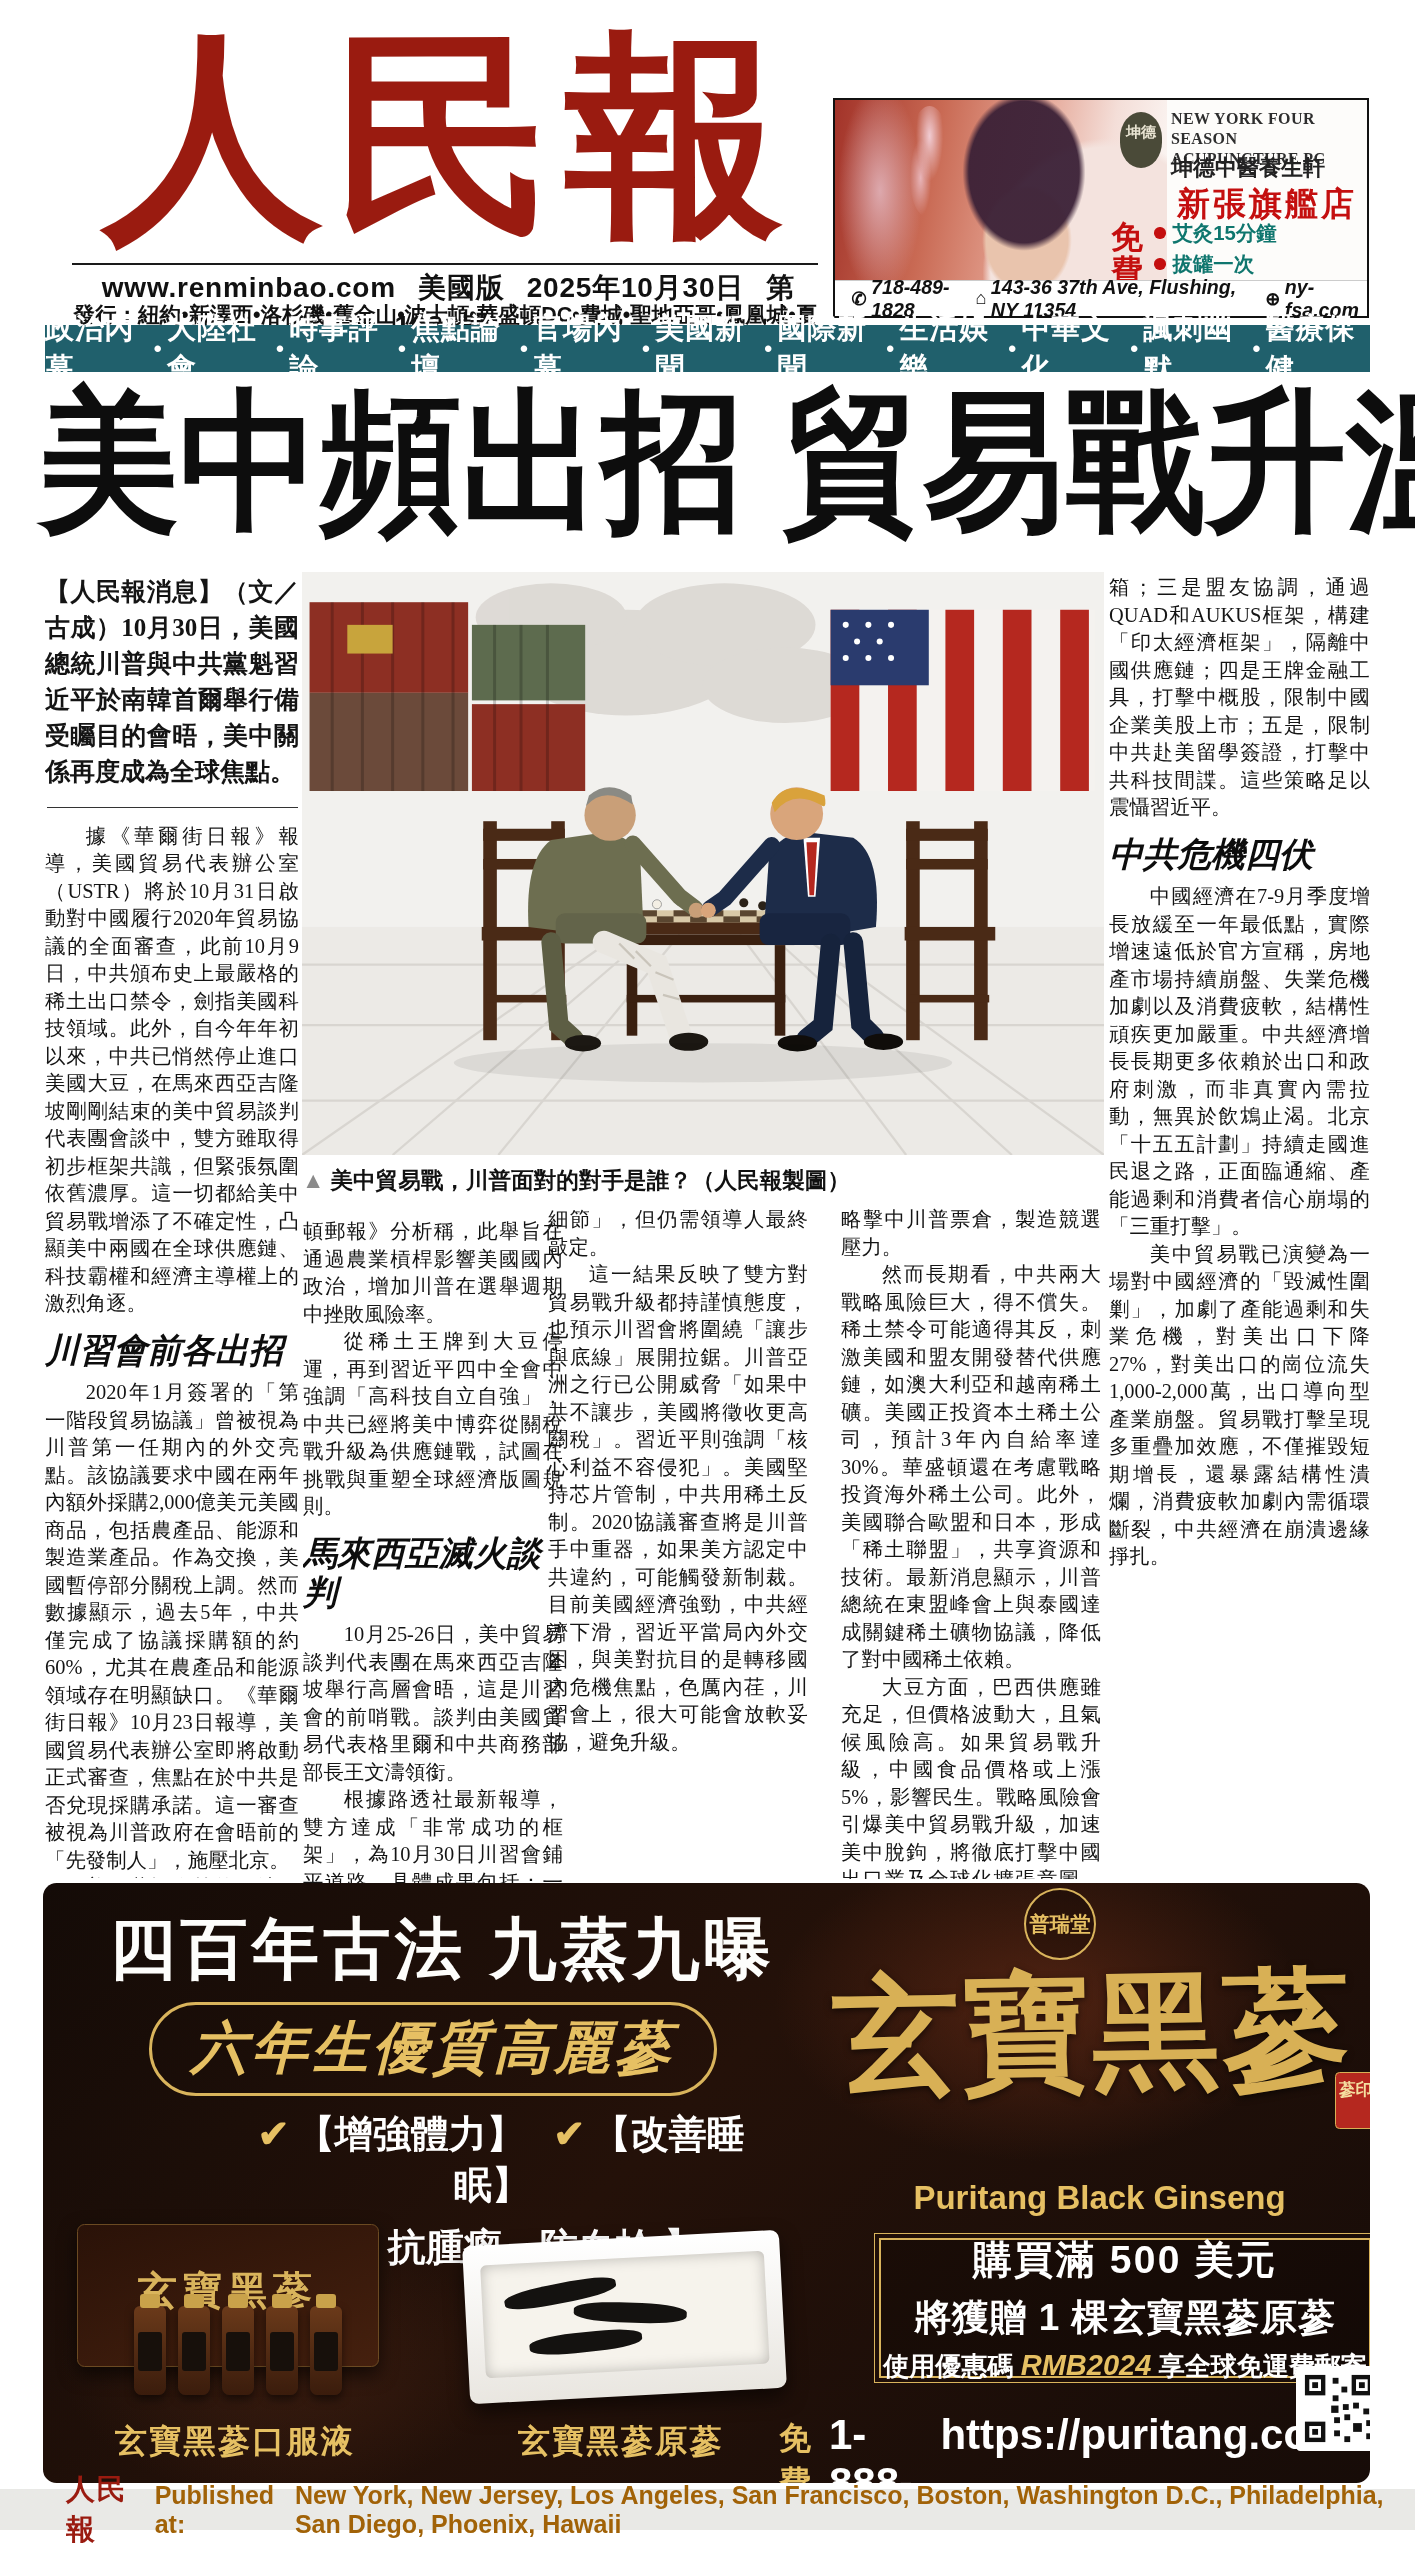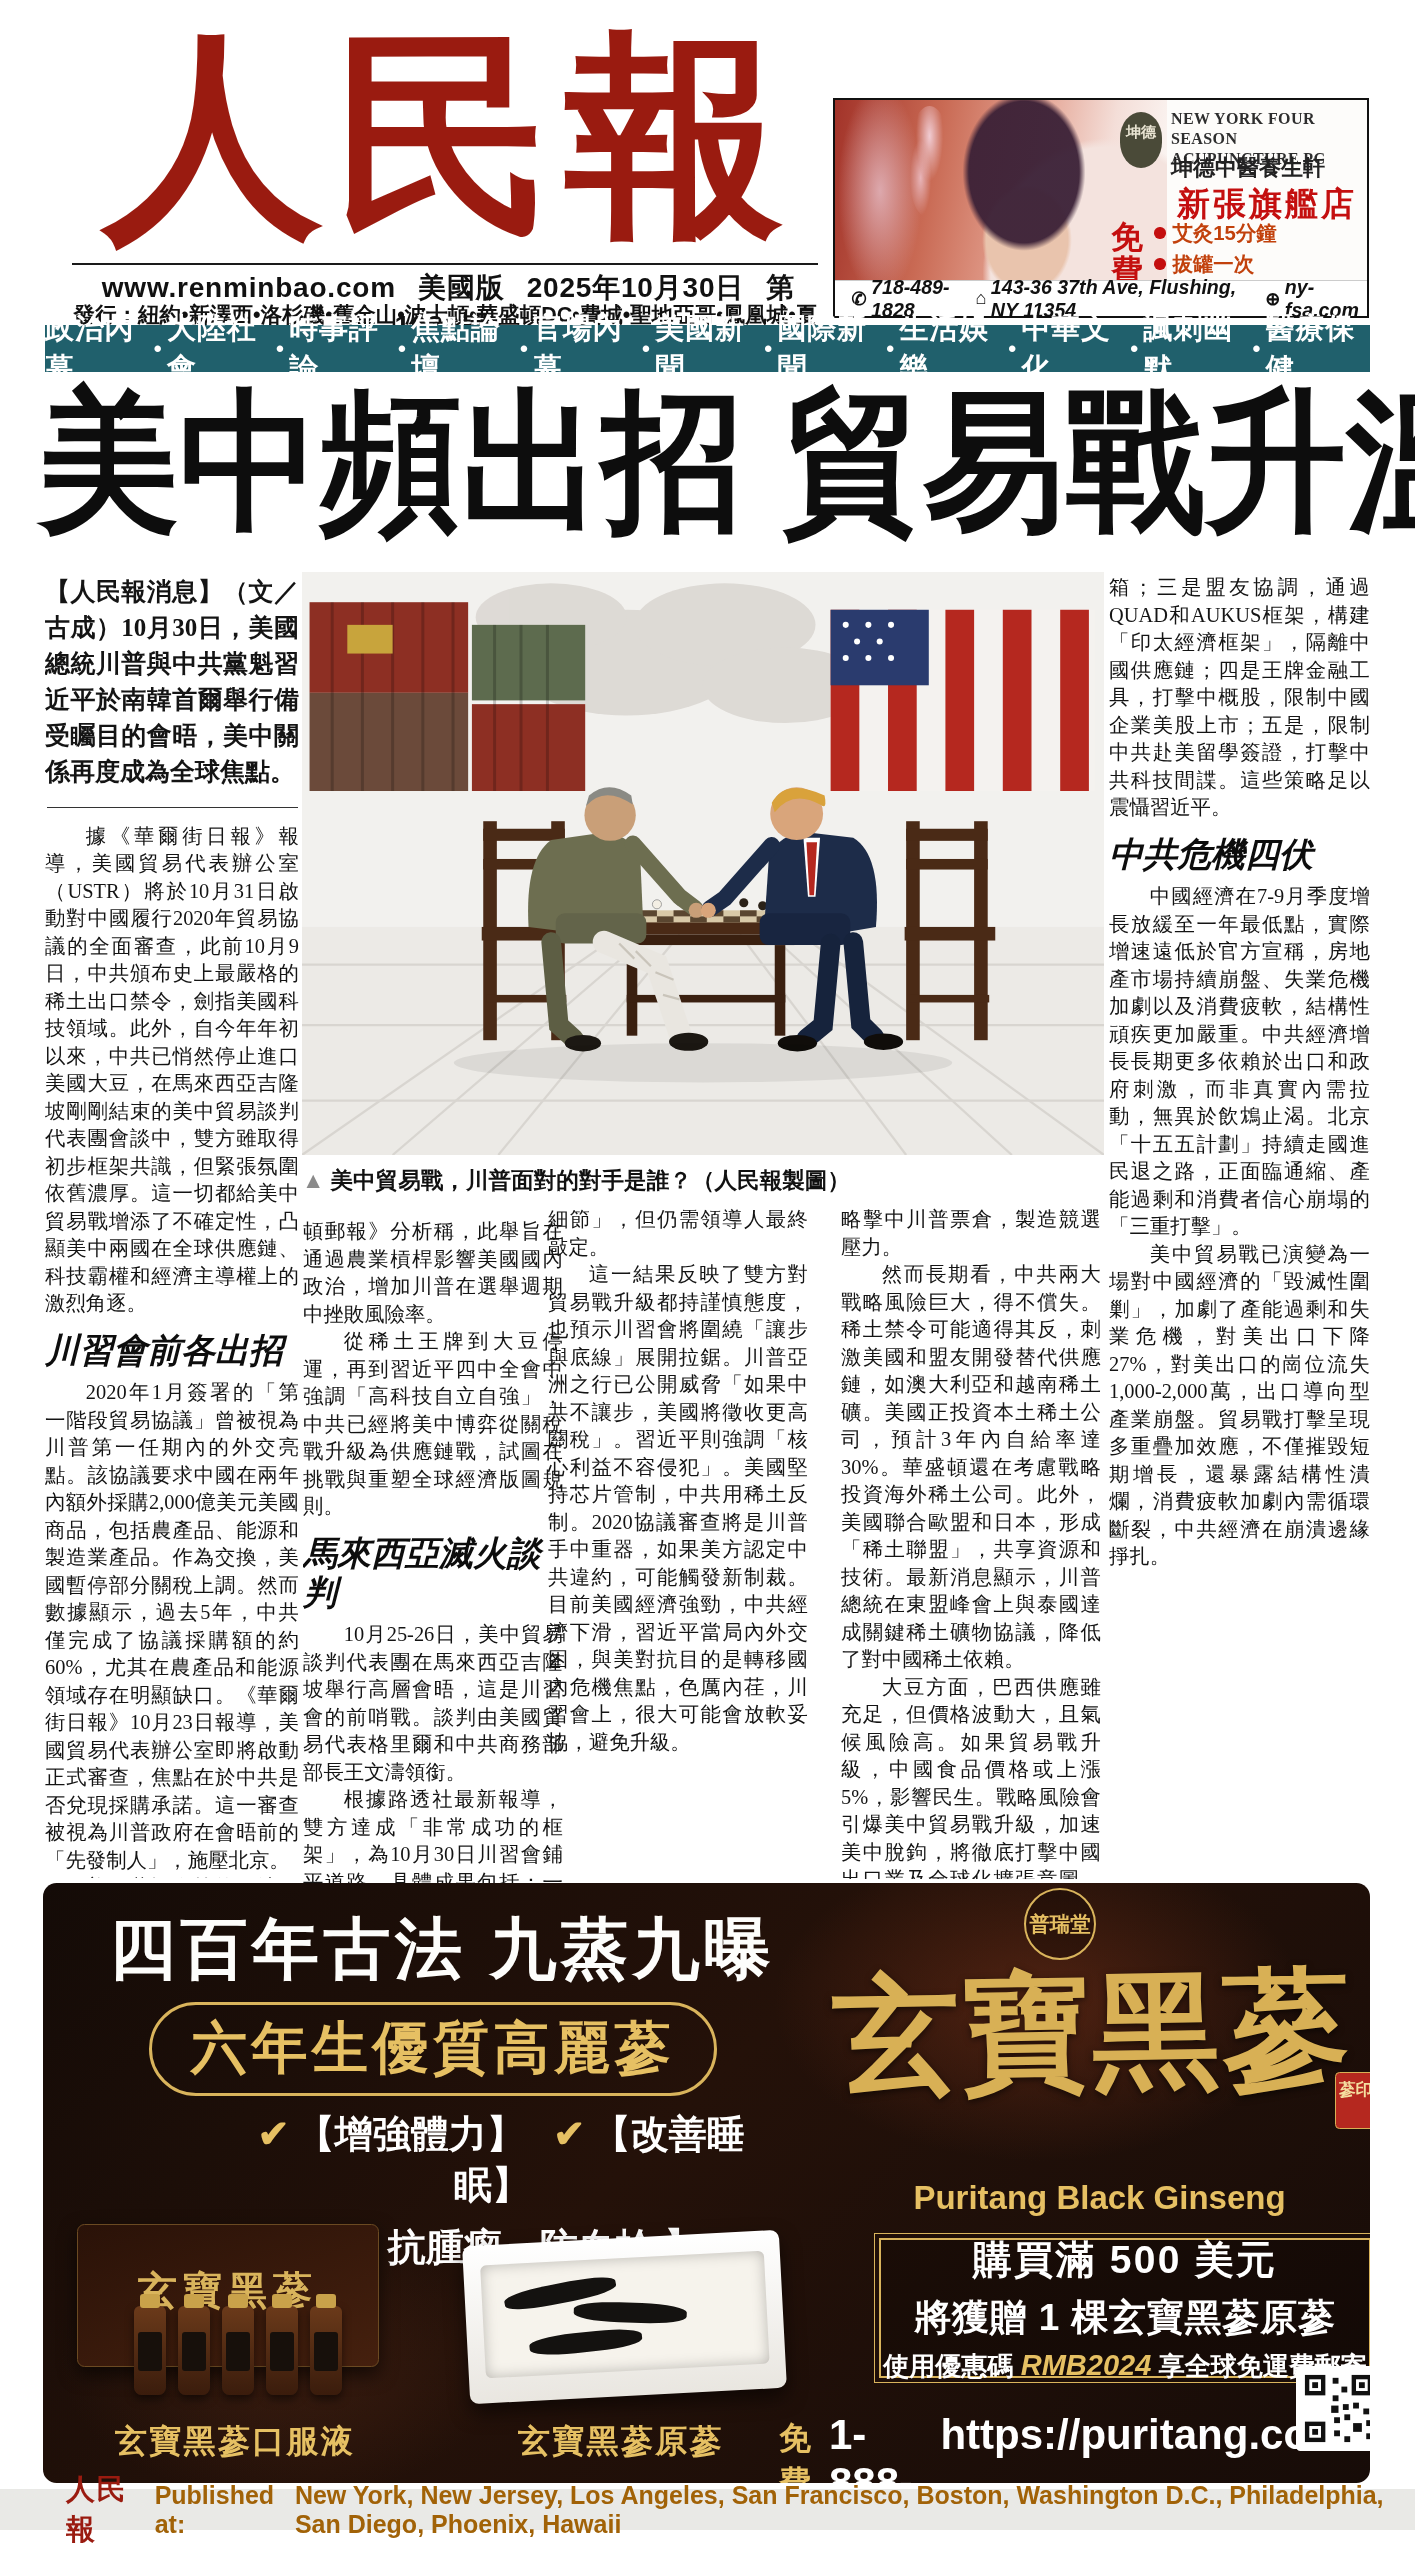--- a/index.html
+++ b/index.html
@@ -30,21 +30,21 @@
     border-radius:50%; }
   .clinic-right { position:absolute; left:336px; top:0; width:198px; height:183px; }
   .clinic-seal { position:absolute; left:-51px; top:12px; width:42px; height:56px; border-radius:50%/46%; background:#4a4a38; color:#e9e4d2; font-size:15px; font-weight:700; text-align:center; line-height:1.6; padding-top:7.5px; }
   .clinic-en { position:absolute; left:0; top:9px; width:192px; font-family:"Liberation Serif",serif; font-weight:700; font-size:16px; letter-spacing:0.4px; color:#2e2e2e; line-height:1.25; }
   .clinic-zh { position:absolute; left:0; top:53px; width:192px; font-size:22px; font-weight:700; color:#222; font-family:"Liberation Serif",serif; }
   .clinic-new { position:absolute; left:6px; top:82px; width:187px; font-size:33px; font-weight:900; color:#c40f0f; letter-spacing:3px; }
   .clinic-free { position:absolute; left:-60px; top:121px; width:35px; font-size:32px; font-weight:900; color:#c40f0f; line-height:1.05; }
   .clinic-offers { position:absolute; left:-16.6px; top:119px; width:211px; }
   .clinic-offer { display:flex; align-items:center; margin-bottom:3px; }
   .red-dot { width:11.3px; height:11.3px; border-radius:50%; background:#c40f0f; margin-right:6.8px; flex:0 0 auto; }
-  .clinic-offer b { font-size:20.4px; color:#c2410c; font-weight:900; }
+  .clinic-offer b { font-size:20.4px; color:#0f766e; font-weight:900; }
   .clinic-strip { position:absolute; left:0; bottom:0; width:100%; height:36px; background:#fff; border-top:0.8px solid #ccc; display:flex; align-items:center; padding-left:9px; font-style:italic; font-weight:700; font-size:19.6px; color:#111; }
   .clinic-strip .ico { font-style:normal; margin:0 4.5px 0 7.5px; font-size:18px; }
 
   
   .navbar { left:45px; top:325px; width:1325px; height:47px; background:#20606c; color:#fff; display:flex; align-items:center; justify-content:center; font-size:29px; font-weight:800; letter-spacing:0.8px; }
   .navbar .sep { margin:0 4.5px; font-size:22.6px; }
 
   
   .headline { left:38px; top:381px; width:1340px; text-align:center; font-size:141px; font-weight:900; color:#0d0d0d; letter-spacing:0px; line-height:1.06; transform:scaleY(1.08); transform-origin:top; font-family:"Liberation Sans",sans-serif; white-space:nowrap; }
 
@@ -61,21 +61,21 @@
   .caption { left:302px; top:1165px; width:802px; font-size:22.6px; font-weight:700; color:#111; font-family:"Liberation Sans",sans-serif; }
   .caption .tri { color:#8a8a8a; margin-right:6px; }
 
   
   .gad { left:43px; top:1883px; width:1327px; height:600px; border-radius:13.6px; overflow:hidden; color:#fff;
     background:
       radial-gradient(377px 226px at 75% 20%, rgba(120,50,25,.55), rgba(120,50,25,0) 70%),
       radial-gradient(317px 196px at 18% 80%, rgba(90,45,25,.4), rgba(90,45,25,0) 70%),
       linear-gradient(135deg, #140b07 0%, #241109 45%, #170c08 100%); }
   .gad-h1 { position:absolute; left:66px; top:21px; font-size:67px; font-weight:900; color:#fdfdfb; letter-spacing:4.5px; }
-  .gad-pill { position:absolute; left:106px; top:119px; padding:6px 39px; border:3px solid #d9b45c; border-radius:53px; font-size:56px; font-weight:900; color:#e6c063; letter-spacing:4.5px; }
+  .gad-pill { position:absolute; left:106px; top:119px; padding:6px 39px; border:3px solid #d9b45c; border-radius:53px; font-size:56px; font-weight:900; color:#e6c063; letter-spacing:4.5px;font-style:italic; }
   .gad-checks { position:absolute; left:162px; top:226px; width:574px; font-size:38px; font-weight:900; color:#fff; }
   .gad-checks .row { margin-bottom:10.6px; text-align:center; }
   .gad-checks .ck { color:#e6c063; margin:0 7.5px 0 18px; }
   .giftbox { position:absolute; left:34px; top:341px; width:302px; height:143px; background:linear-gradient(160deg,#2a1208,#45200e); border:1.5px solid #6b4a22; border-radius:7.5px; box-shadow:0 7.5px 18px rgba(0,0,0,.6); }
   .giftbox .gb-label { position:absolute; left:0; top:39px; width:100%; text-align:center; color:#d9b45c; font-size:39px; font-weight:900; letter-spacing:6px; font-family:"Liberation Serif",serif; }
   .bottles { position:absolute; left:91px; top:423px; display:flex; gap:12px; }
   .bottle { width:32px; height:89px; background:linear-gradient(#6b3a1a,#3a1c0c); border-radius:6px 6px 7.5px 7.5px; position:relative; box-shadow:0 4.5px 9px rgba(0,0,0,.5); }
   .bottle::before { content:""; position:absolute; left:6px; top:-12px; width:19.6px; height:13.6px; background:#c9a24a; border-radius:3px; }
   .bottle::after { content:""; position:absolute; left:3.8px; top:26px; width:24px; height:39px; background:#17100b; border-radius:3px; }
   .whitebox { position:absolute; left:423px; top:355px; width:317px; height:158px; background:linear-gradient(#ffffff,#e9e6e0); border-radius:9px; transform:rotate(-3deg); box-shadow:0 9px 19.6px rgba(0,0,0,.55); }

